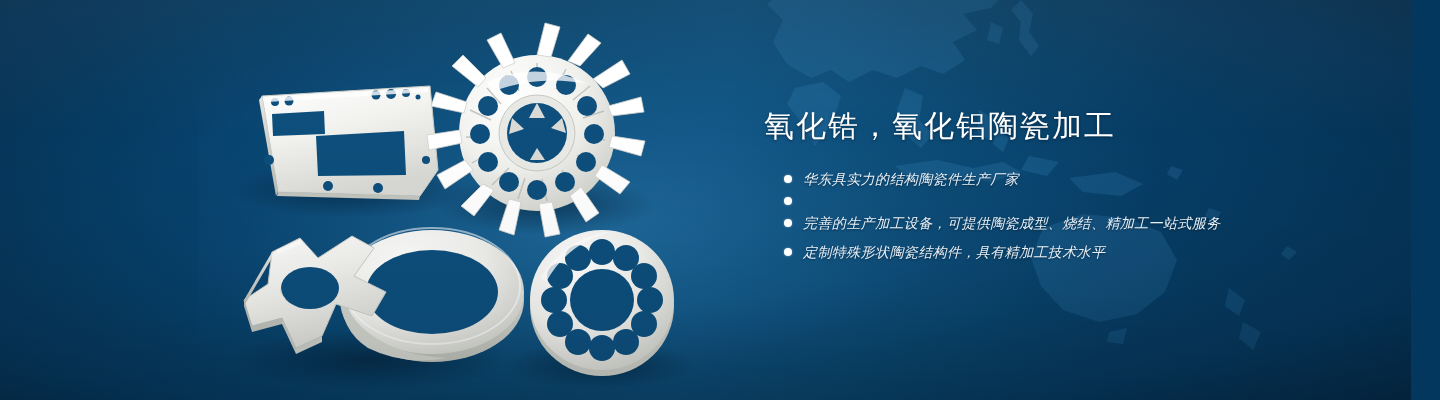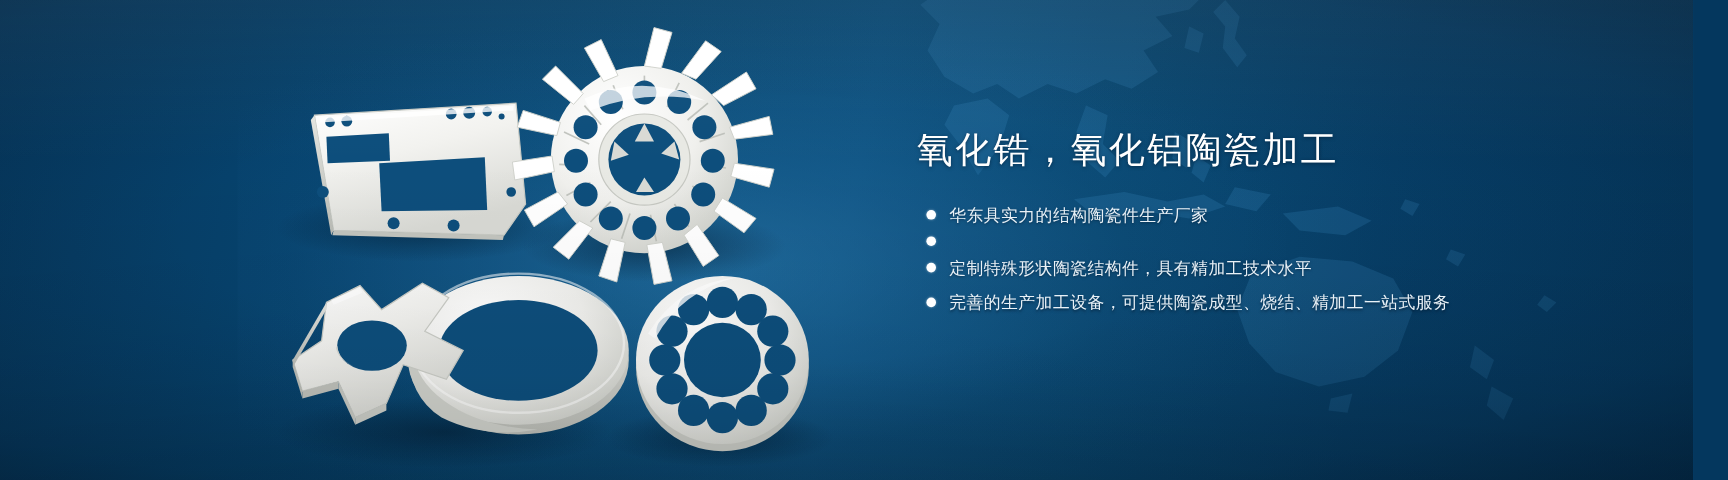--- a/index.html
+++ b/index.html
@@ -88,21 +88,21 @@
   .headline {
     color: #ffffff;
     font-size: 30px;
     line-height: 40px;
     letter-spacing: 2px;
     font-weight: 400;
     text-shadow: 0 1px 3px rgba(0,20,40,0.55);
     margin: 0 0 22px 0;
     white-space: nowrap;
   }
-  .bullets { list-style: none; margin: 4px; padding: 0; }
+  .bullets { list-style: none; margin: 16px; padding: 0; font-style: italic; }
   .bullet {
     display: flex;
     align-items: center;
     margin-bottom: 7px;
     white-space: nowrap;
   }
   .dot {
     width: 8px;
     height: 8px;
     border-radius: 50%;
@@ -335,22 +335,22 @@
     <ul class="bullets">
       <li class="bullet">
         <span class="dot"></span>
         <span class="bullet-text">华东具实力的结构陶瓷件生产厂家</span>
       </li>
       <li class="bullet">
         <span class="dot"></span>
       </li>
       <li class="bullet">
         <span class="dot"></span>
-        <span class="bullet-text">定制特殊形状陶瓷结构件，具有精加工技术水平</span>
+        <span class="bullet-text">完善的生产加工设备，可提供陶瓷成型、烧结、精加工一站式服务</span>
       </li>
       <li class="bullet">
         <span class="dot"></span>
-        <span class="bullet-text">完善的生产加工设备，可提供陶瓷成型、烧结、精加工一站式服务</span>
+        <span class="bullet-text">定制特殊形状陶瓷结构件，具有精加工技术水平</span>
       </li>
     </ul>
   </div>
 
 </div>
 
 </body></html>

